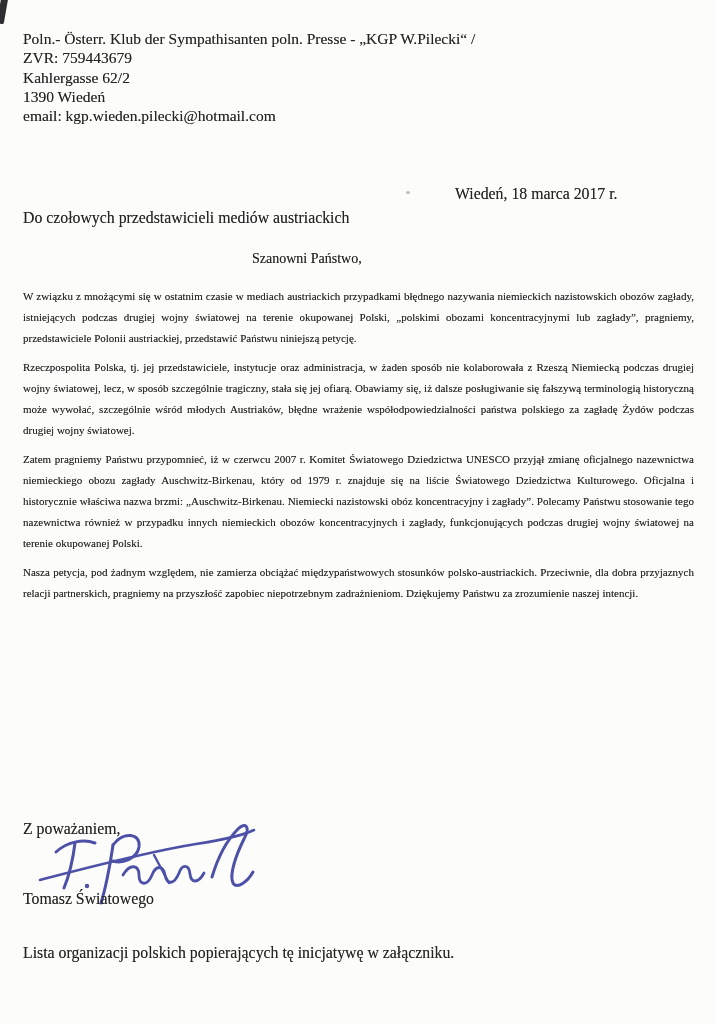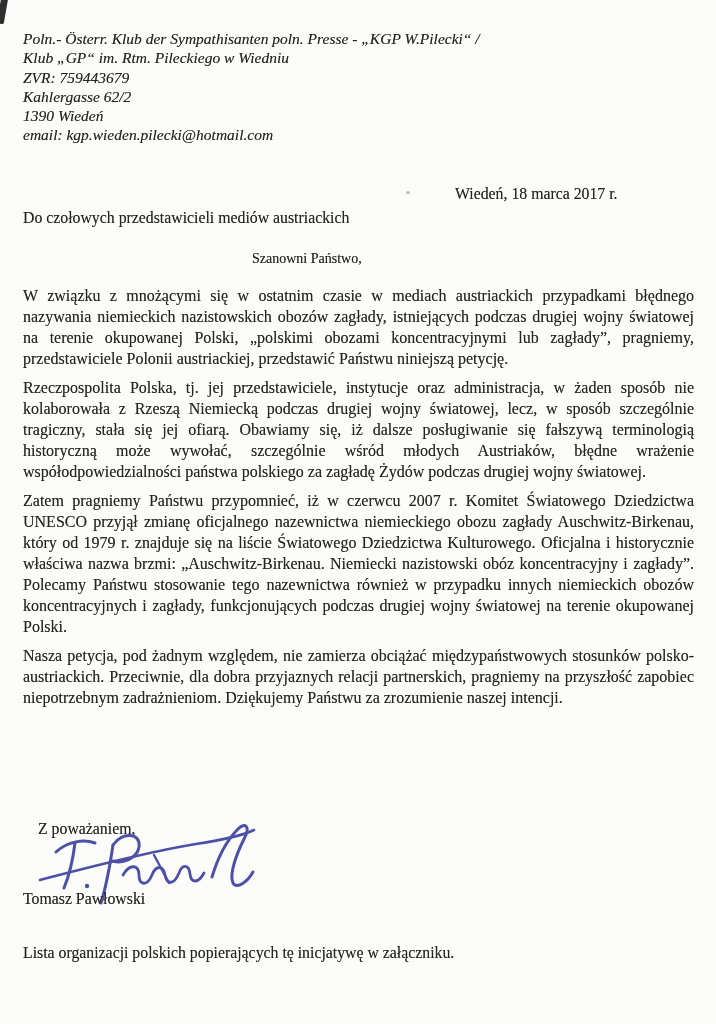--- a/index.html
+++ b/index.html
@@ -8,38 +8,38 @@
     width:716px; height:1024px;
     margin:0 auto;
     background:#fcfcfa;
     font-family:"Liberation Serif","DejaVu Serif",serif;
     color:#242424;
     overflow:hidden;
     text-shadow:0 0 .5px rgba(40,40,40,.5);
   }
   .sender {
     position:absolute; top:29px; left:23px;
-    font-size:15.5px; line-height:19.3px; white-space:nowrap;font-style:italic;
+    font-size:15.5px; line-height:19.3px; white-space:nowrap;
   }
   .recip-row {
     position:absolute; top:185px; left:23px; right:22px;
     font-size:15.8px; height:20px;
   }
   .recipient { position:absolute; left:0; top:0; white-space:nowrap;margin-top:24px; }
   .place-date { position:absolute; left:432px; top:0; white-space:nowrap; }
   .salutation {
     position:absolute; top:251px; left:252px;
     font-size:14px; white-space:nowrap;
   }
   .body-block {
     position:absolute; top:286px; left:23px; width:671px;
-    font-size:16px; line-height:20.9px; text-align:justify;
+    font-size:11px; line-height:20.9px; text-align:justify;
   }
   .body-block p { margin:0 0 8.5px 0; }
-  .valediction { position:absolute; top:820px; left:23px; font-size:15.8px;margin-left:15px; }
+  .valediction { position:absolute; top:820px; left:23px; font-size:15.8px; }
   .signature-wrap { position:absolute; top:816px; left:26px; width:232px; height:92px; }
   .signer { position:absolute; top:890px; left:23px; font-size:15.8px; }
   .attachment { position:absolute; top:944px; left:23px; font-size:15.8px; }
   .corner-mark {
     position:absolute; left:-1px; top:-3px; width:7px; height:27px;
     background:#2e2e30; transform:rotate(10deg); border-radius:2px;
   }
   .scan-dot {
     position:absolute; left:406px; top:191px; width:4px; height:3px;
     background:#bcbcb6; border-radius:50%;
@@ -48,21 +48,20 @@
 </head>
 <body>
 
 <div class="page">
 
   <div class="corner-mark"></div>
   <div class="scan-dot"></div>
 
   <div class="sender">
     <div>Poln.- Österr. Klub der Sympathisanten poln. Presse - „KGP W.Pilecki“ /</div>
-    <div>Klub „GP“ im. Rtm. Pileckiego w Wiedniu</div>
     <div>ZVR: 759443679</div>
     <div>Kahlergasse 62/2</div>
     <div>1390 Wiedeń</div>
     <div>email: kgp.wieden.pilecki@hotmail.com</div>
   </div>
 
   <div class="recip-row">
     <span class="recipient">Do czołowych przedstawicieli mediów austriackich</span>
     <span class="place-date">Wiedeń, 18 marca 2017 r.</span>
   </div>
@@ -94,17 +93,17 @@
 
         <path d="M 97,59 C 104,47 113,49 113,59 C 113,69 121,71 126,59 C 130,49 137,49 139,59 C 141,69 148,69 153,57 C 156,48 163,48 164,58 C 165,67 172,68 178,57" stroke-width="2.8"></path>
 
         <path d="M 128,39 L 143,67" stroke-width="2.4"></path>
 
         <path d="M 186,61 C 192,41 202,23 212,13 C 219,6 225,10 218,23 C 210,39 203,59 207,67 C 211,74 222,65 227,56"></path>
       </g>
     </svg>
   </div>
 
-  <div class="signer">Tomasz Pawłowski</div>
+  <div class="signer">Tomasz Światowego</div>
 
   <div class="attachment">Lista organizacji polskich popierających tę inicjatywę w załączniku.</div>
 
 </div>
 
 </body></html>

